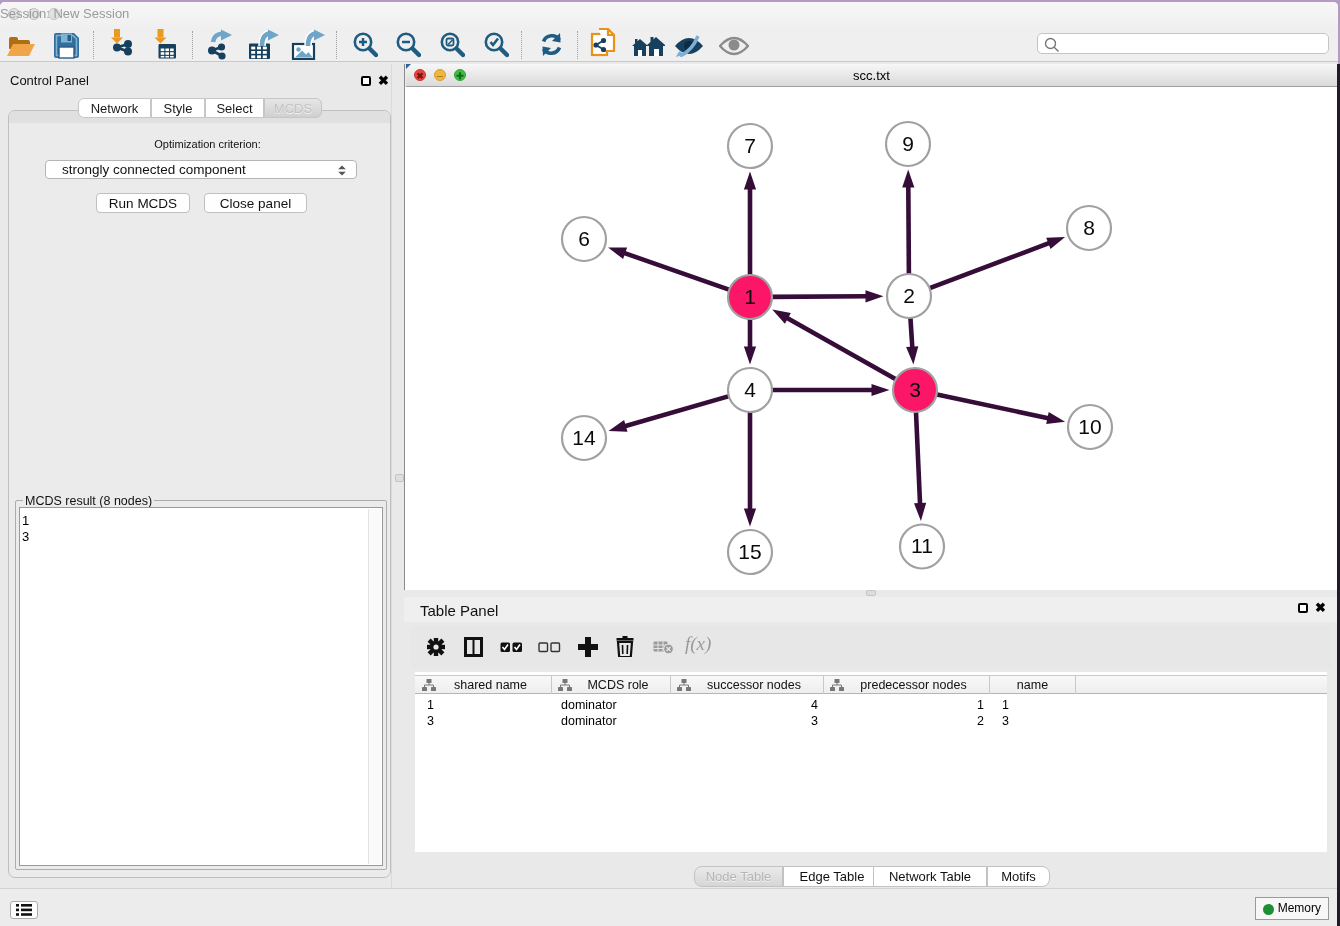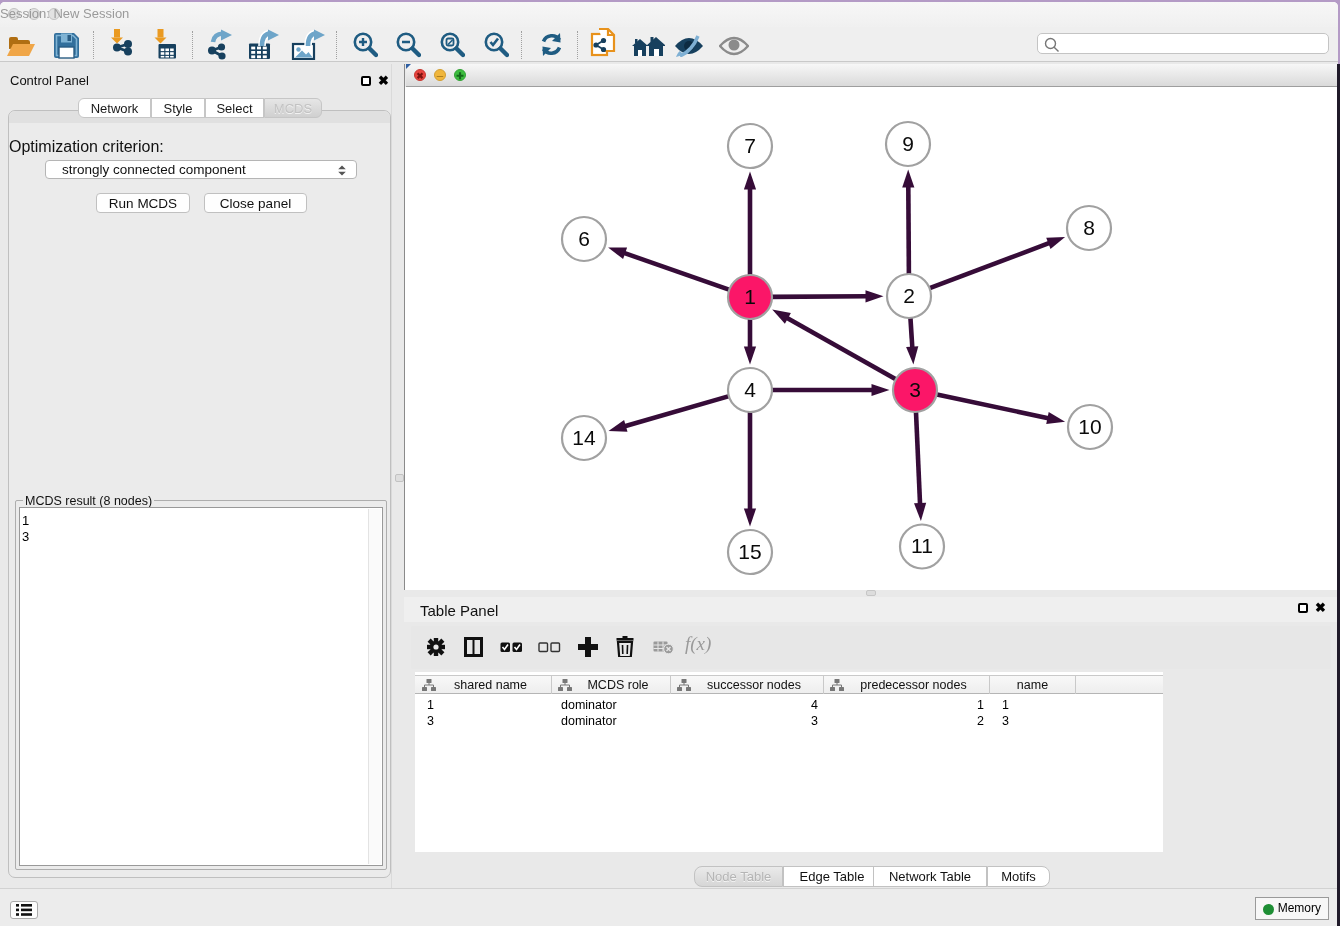--- a/index.html
+++ b/index.html
@@ -19,38 +19,38 @@
 
 #cpanel { position:absolute; left:0; top:62px; width:391px; height:826px; background:#e9e9e9; }
 #cphead { position:absolute; left:10px; top:9px; font-size:13px; color:#111; }
 .sqicon { position:absolute; width:10px; height:10px; border:2px solid #000; border-radius:2px; background:#fff; }
 .xicon { position:absolute; font-size:13px; font-weight:bold; color:#000; line-height:10px; }
 #tabs { position:absolute; left:78px; top:34px; height:20px; }
 .tab { position:absolute; top:0; height:20px; background:#fff; border:1px solid #c6c6c6; font-size:13px; color:#1a1a1a; text-align:center; line-height:19px; }
 #tabMCDS { background:linear-gradient(#e6e6e6,#d0d0d0); color:#c2c2c2; text-shadow:0 1px 0 #f2f2f2; border-radius:0 6px 6px 0; }
 #cpbody { position:absolute; left:8px; top:46px; width:383px; height:768px; border:1px solid #bfbfbf; border-radius:7px; background:#ebebeb; }
 #cpbody .band { position:absolute; left:0; top:0; width:100%; height:12px; background:#e0e0e0; border-radius:7px 7px 0 0; }
-#optlabel { position:absolute; left:0; top:27px; width:100%; font-size:16px; color:#111; }
+#optlabel { position:absolute; left:8px; top:27px; width:100%; text-align:center; font-size:11px; color:#111; }
 #combo { position:absolute; left:36px; top:49px; width:312px; height:19px; background:#fff; border:1px solid #b5b5b5; border-radius:4px; font-size:13.5px; line-height:17px; padding-left:16px; color:#111; }
 .btn { position:absolute; top:82px; height:20px; background:#fefefe; border:1px solid #c0c0c0; border-radius:4px; font-size:13.5px; text-align:center; line-height:19px; color:#111; }
 #fieldset { position:absolute; left:6px; top:389px; width:372px; height:370px; border:1px solid #adadad; border-radius:2px; }
 #fslabel { position:absolute; left:7px; top:-7px; background:#ebebeb; padding:0 2px; font-size:12.5px; color:#111; }
 #fstext { position:absolute; left:3px; top:6px; right:3px; bottom:3px; background:#fff; border:1px solid #999; font-size:13px; color:#000; padding:5px 0 0 2px; line-height:16px; }
 #fsscroll { position:absolute; right:1px; top:1px; width:13px; bottom:1px; background:#fafafa; border-left:1px solid #e3e3e3; }
 
 #netframe { position:absolute; left:404px; top:62px; width:933px; height:526px; border-left:1px solid #8a8a8a; }
 #nethead { position:absolute; left:1px; top:0; right:0; height:23px; background:linear-gradient(#f7f7f7,#dadada); border-bottom:1px solid #9e9e9e; }
 .mac { position:absolute; top:5px; width:12px; height:12px; border-radius:50%; font-size:9px; font-weight:bold; text-align:center; line-height:12px; }
 #nettitle { position:absolute; top:4px; left:0; width:100%; text-align:center; font-size:13px; color:#000; }
 #netcanvas { position:absolute; left:0; top:23px; right:0; bottom:0; background:#fff; }
 
 #tpanel { position:absolute; left:404px; top:595px; width:933px; height:291px; }
 #tphead { position:absolute; left:0; top:0; width:100%; height:25px; background:#efefef; }
 #tptool { position:absolute; left:7px; top:29px; width:920px; height:43px; background:#e7e7e7; border-radius:2px; }
-#tbl { position:absolute; left:11px; top:75px; width:748px; height:180px; background:#fff; }
+#tbl { position:absolute; left:11px; top:75px; width:912px; height:180px; background:#fff; }
 #tblhdr { position:absolute; left:0; top:3px; width:100%; height:19px; border-top:1px solid #c9c9c9; border-bottom:1px solid #b5b5b5; background:linear-gradient(#f8f8f8,#eeeeee); }
 .hcell { position:absolute; top:0; height:18px; border-right:1px solid #c9c9c9; font-size:12.5px; color:#111; text-align:center; line-height:18px; }
 .rcell { position:absolute; font-size:12.5px; color:#000; height:16px; line-height:16px; }
 
 .btab { position:absolute; top:0; height:21px; background:#fff; border:1px solid #c2c2c2; font-size:13px; color:#111; text-align:center; line-height:20px; }
 
 #statussep { position:absolute; left:0; top:886px; width:1338px; height:1px; background:#d2d2d2; }
 #statusbar { position:absolute; left:0; top:887px; width:1338px; height:37px; background:#ececec; }
 #listbtn { position:absolute; left:10px; top:12px; width:28px; height:18px; background:#fdfdfd; border:1px solid #ababab; border-radius:3px; }
 #membtn { position:absolute; left:1255px; top:8px; width:74px; height:23px; background:#f7f7f7; border:1px solid #9a9a9a; font-size:12px; color:#000; line-height:21px; text-align:right; padding-right:7px; }
@@ -252,20 +252,21 @@
   </div>
 
   <div id="netframe">
     <div id="nethead">
       <svg width="5" height="5" style="position:absolute;left:0;top:0">
           <path d="M0 0 L5 0 L0 5 Z" fill="#2e5fa3"></path>
         </svg>
       <div class="mac" style="left:8px; background:#e8443e; color:#7d1310; border:1px solid #c63832;">✖</div>
       <div class="mac" style="left:28px; background:#f0b63c; color:#8a6215; border:1px solid #d29f33;">─</div>
       <div class="mac" style="left:48px; background:#3dbd3f; color:#14691b; border:1px solid #34a337;">✚</div>
+      <div id="nettitle">scc.txt</div>
     </div>
     <div id="netcanvas">
       <svg width="932" height="501" viewBox="0 0 932 501" style="position:absolute;left:0;top:0">
         <g stroke="#360c38" stroke-width="4.6">
             <line x1="345.0" y1="190.0" x2="345.0" y2="100.5"></line>
             <line x1="326.1" y1="203.4" x2="218.2" y2="165.7"></line>
             <line x1="365.0" y1="209.9" x2="462.5" y2="209.3"></line>
             <line x1="345.0" y1="230.0" x2="345.0" y2="261.5"></line>
             <line x1="503.9" y1="189.0" x2="503.3" y2="98.5"></line>
             <line x1="522.7" y1="201.9" x2="645.2" y2="155.7"></line>

